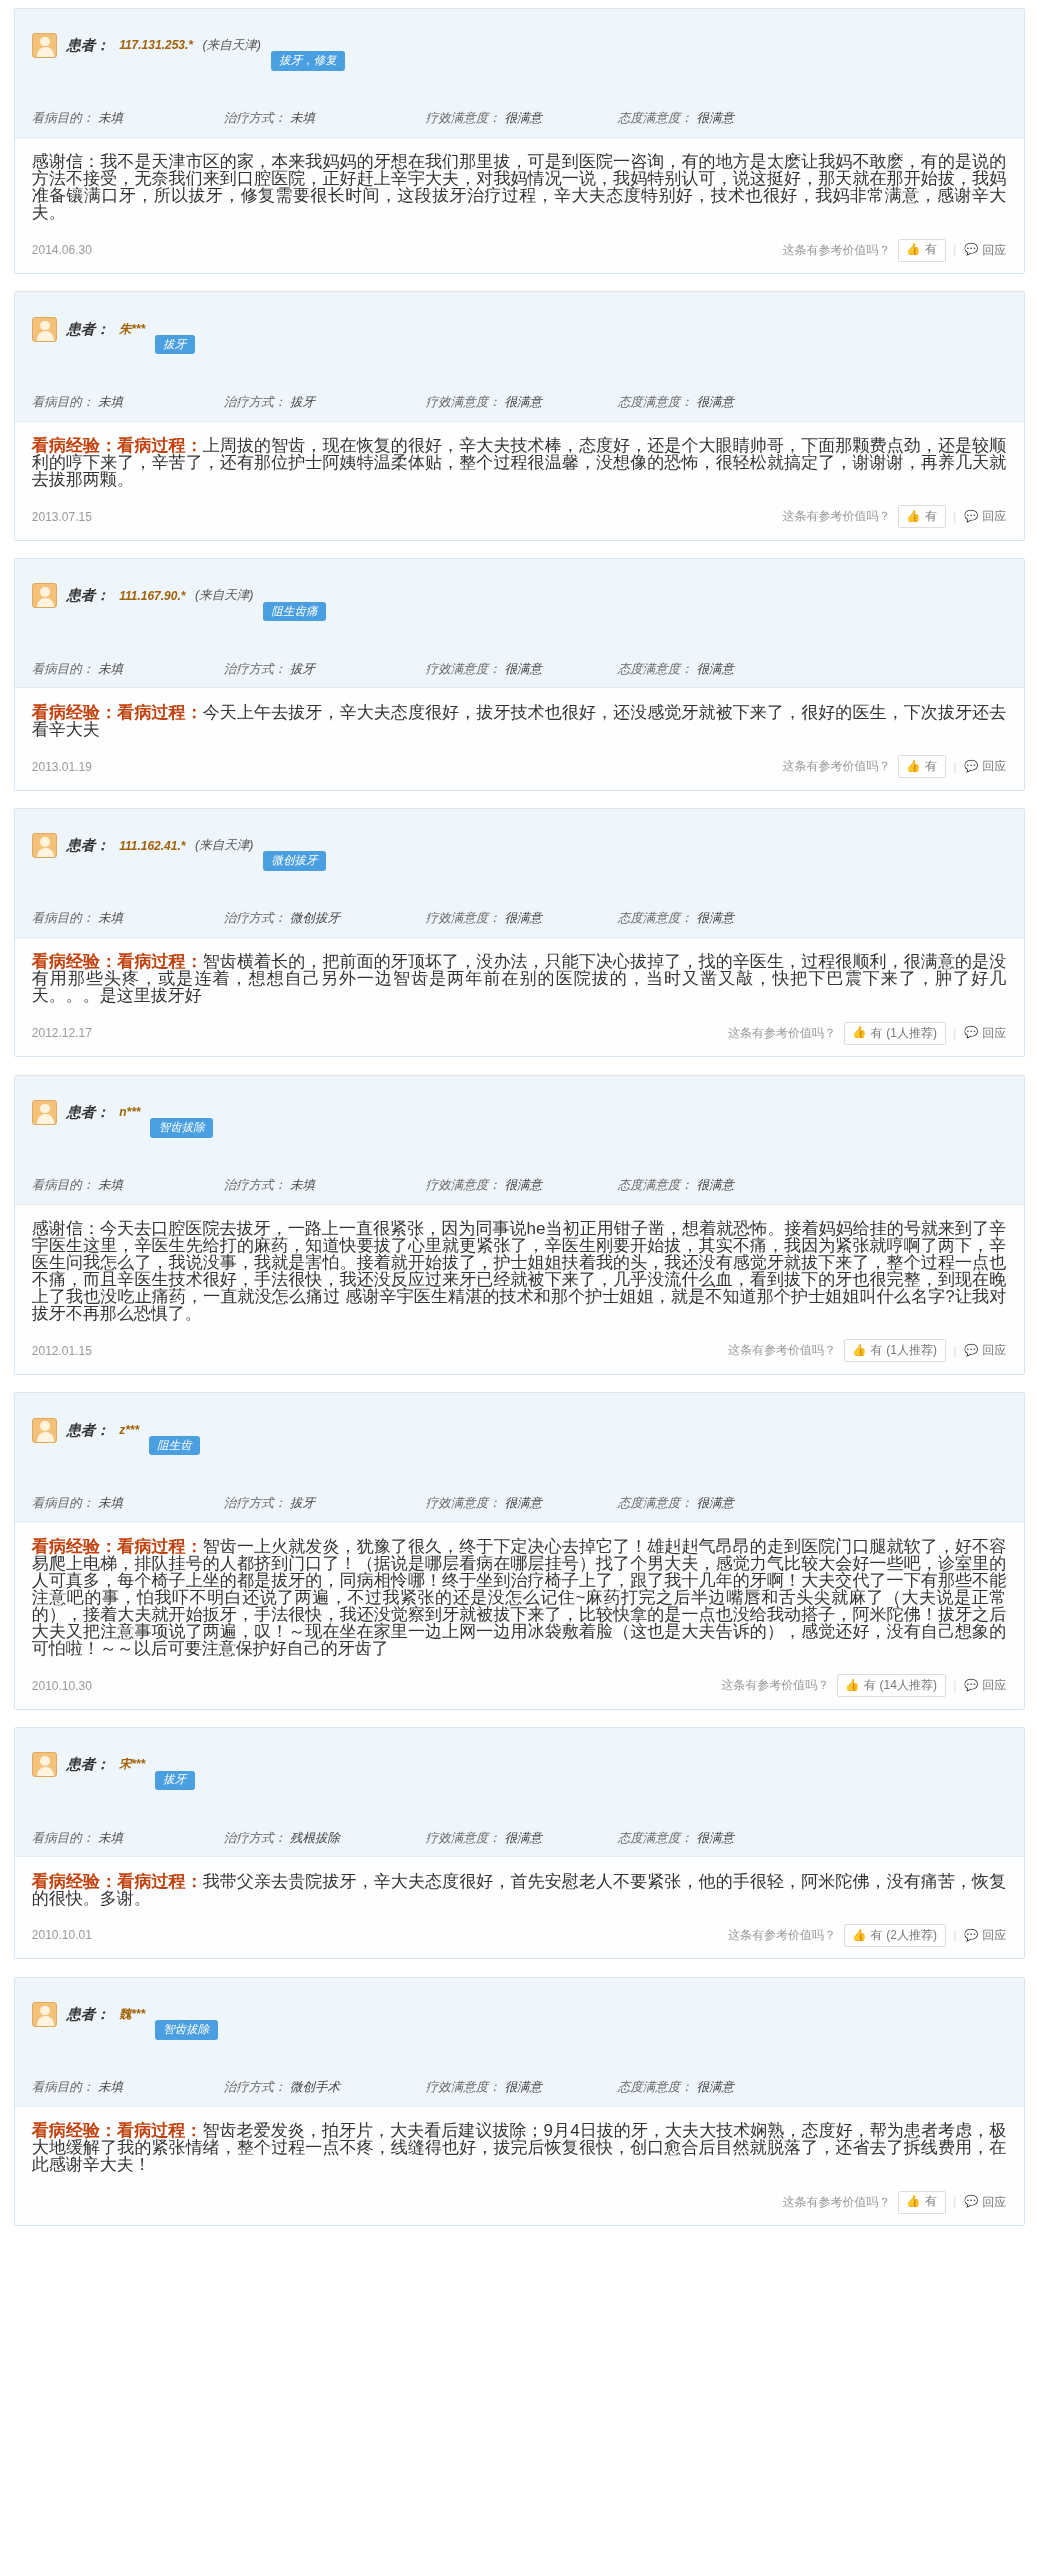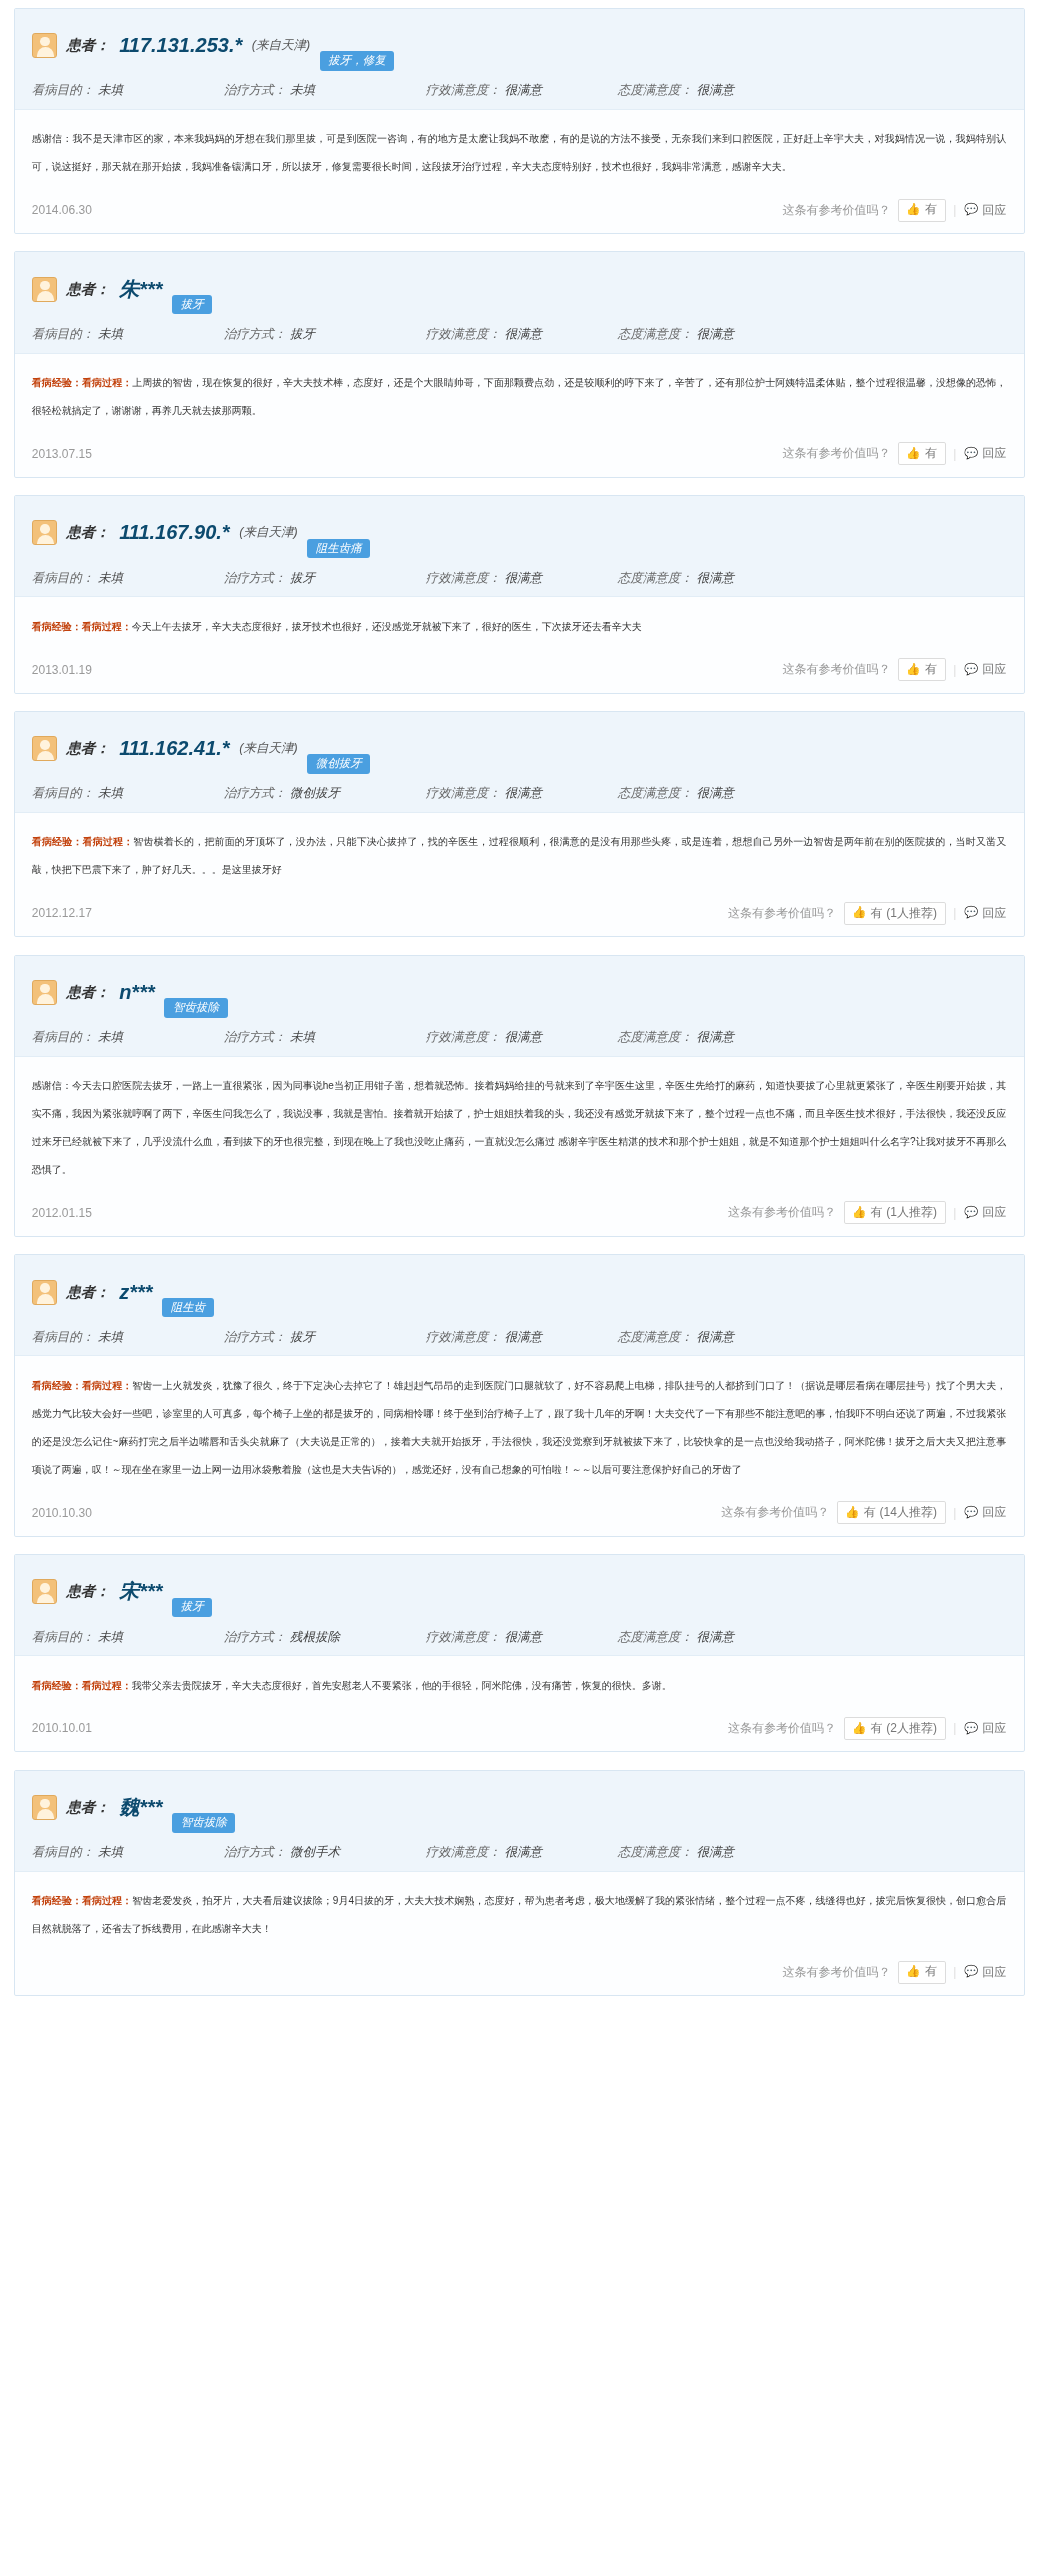--- a/index.html
+++ b/index.html
@@ -61,22 +61,22 @@
     background: #fff3dd;
     left: 3.8px; bottom: 0;
   }
   .patient-label {
     font-size: 14.4px;
     color: #333333;
     font-weight: bold;
     white-space: nowrap;
   }
   .patient-name {
-    font-size: 20px;
-    color: #0c4a6e;
+    font-size: 12px;
+    color: #a16207;
     font-weight: bold;
   }
   .from-city {
     font-size: 12.5px;
     color: #555555;
     font-weight: normal;
   }
   .tag {
     display: inline-block;
     background: #4a9fe0;
@@ -91,34 +91,35 @@
   .meta-row {
     display: flex;
     align-items: center;
     font-size: 12.5px;
     color: #666666;
   }
   .meta-item {
     display: flex;
     align-items: flex-end;
     white-space: nowrap;
+    margin-top: 28px;
   }
   .meta-key { color: #666666; }
   .meta-val { color: #444444; margin-left: 3.8px; }
   .meta-c1 { width: 192px; }
   .meta-c2 { width: 202px; }
   .meta-c3 { width: 192px; }
   .meta-c4 { width: 192px; }
 
   .card-body {
     padding: 15.4px 17.3px 7.7px 17.3px;
   }
   .content-text {
-    font-size: 10px;
-    line-height: 28px;
+    font-size: 17px;
+    line-height: 17px;
     color: #333333;
     text-align: justify;
     word-break: break-all;
   }
   .content-text .lead {
     font-weight: bold;
     color: #c2410c;
   }
   .card-foot {
     display: flex;

